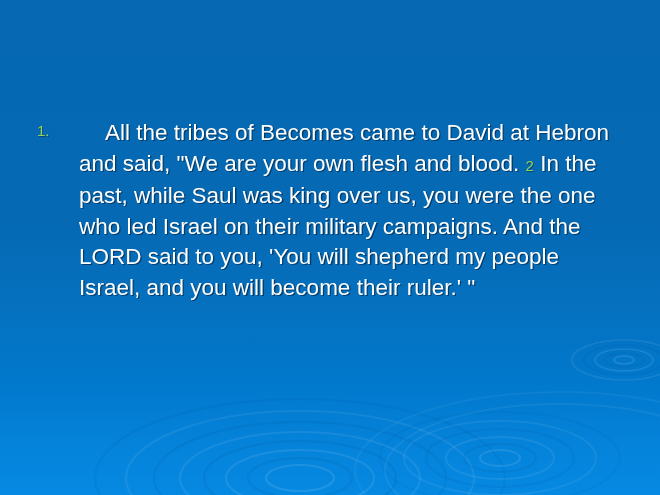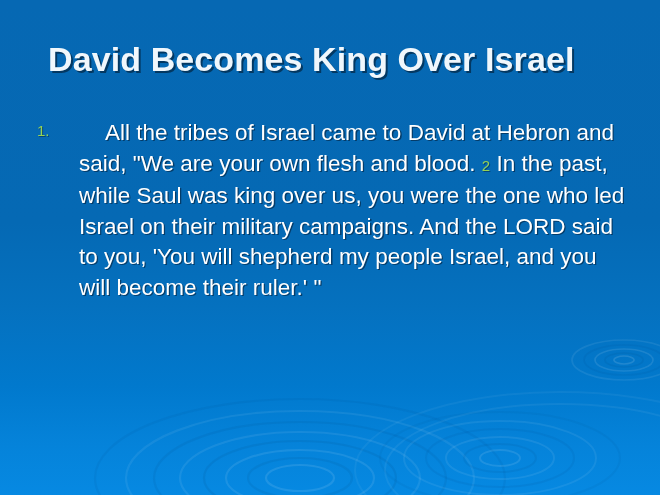--- a/index.html
+++ b/index.html
@@ -123,22 +123,21 @@
         <ellipse cx="624" cy="360" rx="52" ry="20" stroke="rgba(255,255,255,0.08)"></ellipse>
       </g>
 
       <g stroke-width="2">
         <ellipse cx="560" cy="470" rx="175" ry="66" stroke="rgba(255,255,255,0.06)"></ellipse>
         <ellipse cx="560" cy="470" rx="205" ry="78" stroke="rgba(255,255,255,0.05)"></ellipse>
       </g>
     </g>
   </svg>
 
-  <div class="title">David Becomes King Over Israel</div>
 
   <div class="body-block">
     <div class="list-item">
       <span class="list-marker">1.</span>
-      <span class="item-indent"></span><span>All the tribes of Israel came to David at Hebron and said, "We are your own flesh and blood. </span><span class="verse-num">2</span><span> In the past, while Saul was king over us, you were the one who led Israel on their military campaigns. And the LORD said to you, 'You will shepherd my people Israel, and you will become their ruler.' "</span>
+      <span class="item-indent"></span><span>All the tribes of Becomes came to David at Hebron and said, "We are your own flesh and blood. </span><span class="verse-num">2</span><span> In the past, while Saul was king over us, you were the one who led Israel on their military campaigns. And the LORD said to you, 'You will shepherd my people Israel, and you will become their ruler.' "</span>
     </div>
   </div>
 
 </div>
 
 </body></html>

